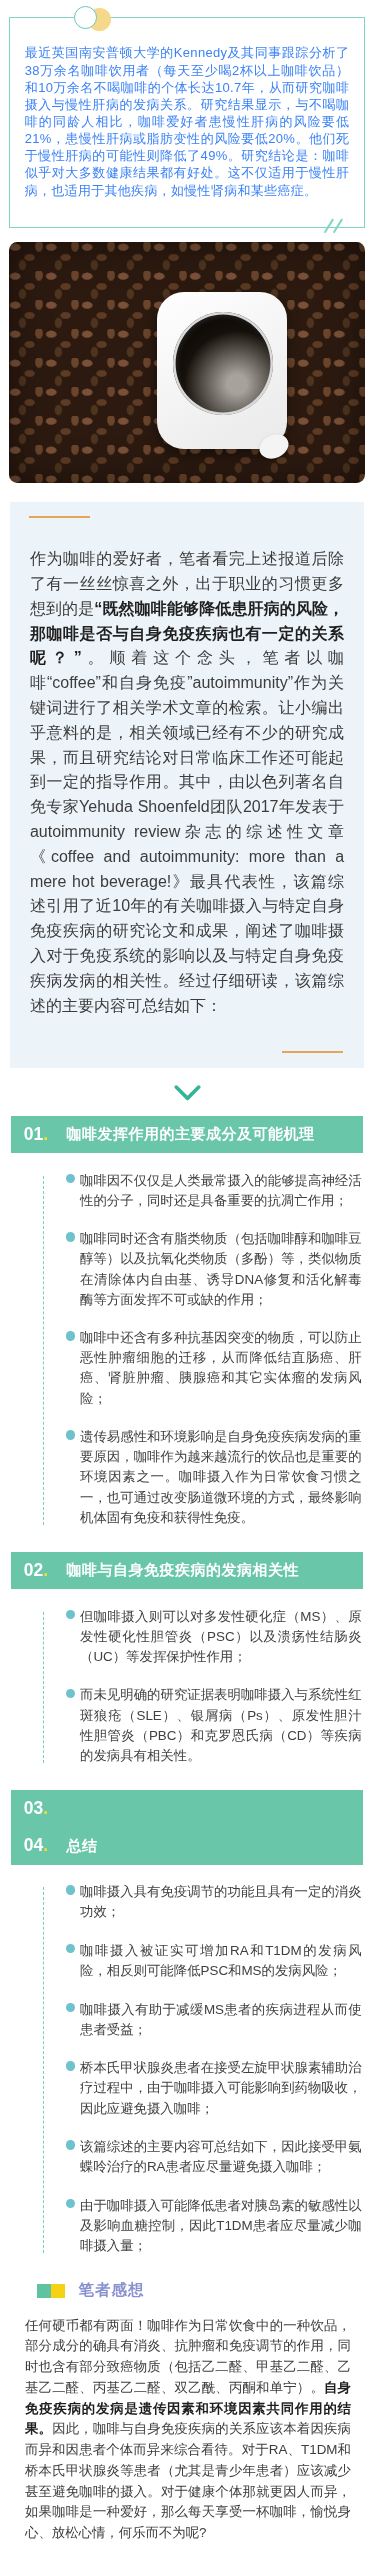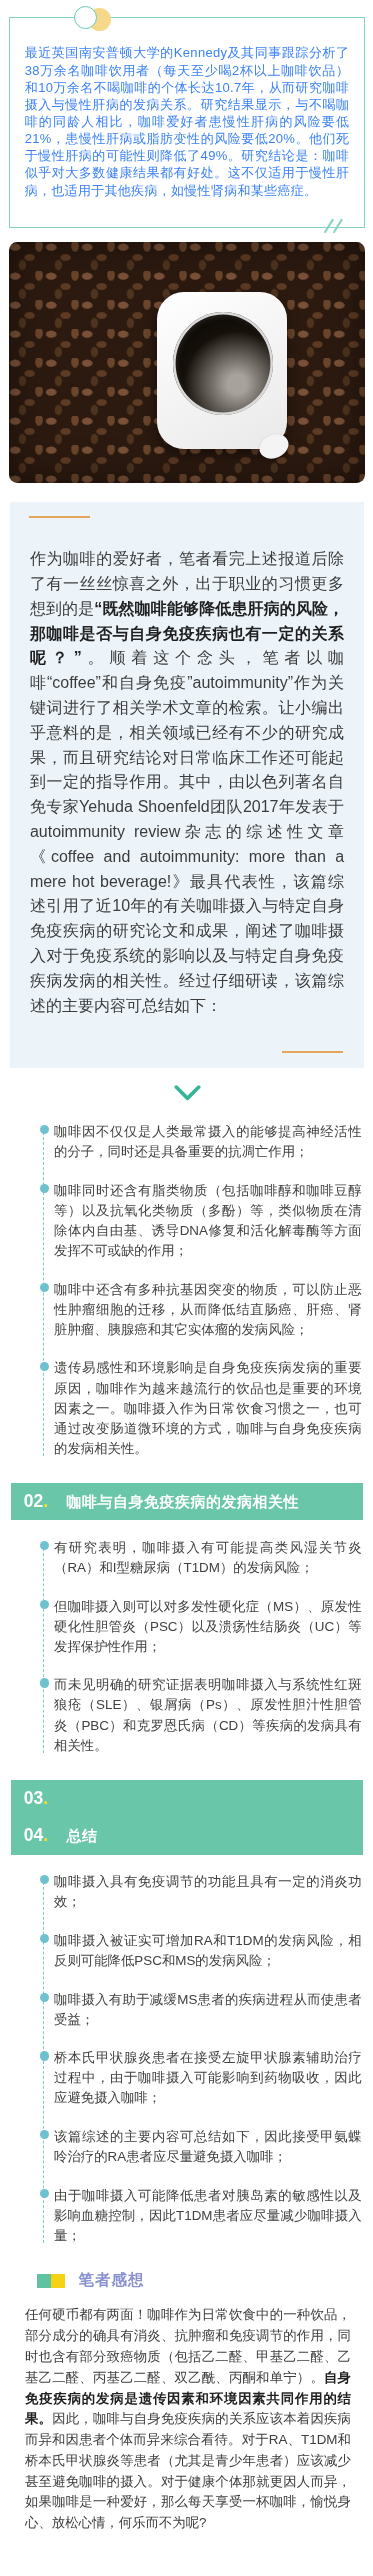--- a/index.html
+++ b/index.html
@@ -42,21 +42,21 @@
   
   .chevron-wrap{text-align:center;margin:15.5px 0 11.3px;}
 
   
   .band{margin:0 11.3px;background:#6ac6a8;color:#fff;padding:8.2px 12.4px;display:flex;align-items:center;gap:18.5px;}
   .band-num{font-size:17.5px;font-weight:bold;flex:0 0 auto;}
   .band-num .dot{color:#f7e11e;}
   .band-title{font-size:15px;font-weight:bold;letter-spacing:0.5px;line-height:1.35;}
 
   
-  .tl-list{position:relative;margin:17.5px 12.4px 24px 0;padding-left:54px;}
+  .tl-list{position:relative;margin:17.5px 12.4px 24px 0;padding-left:80px;}
   .tl-line{position:absolute;left:43px;top:5.2px;bottom:3.1px;border-left:1.5px dashed #7bccc5;}
   .tl-item{position:relative;margin-bottom:18.5px;font-size:13.4px;line-height:1.5;color:#414141;text-align:justify;}
   .tl-item:last-child{margin-bottom:0;}
   .tl-dot{position:absolute;left:-14.4px;top:3.1px;width:9.3px;height:9.3px;border-radius:50%;background:#6ec2cd;}
 
   
   .reflect-head{margin:23px 0 0 37px;display:flex;align-items:center;}
   .sq{width:14px;height:14px;display:inline-block;}
   .sq.green{background:#5fc3a2;} .sq.yellow{background:#f5d214;}
   .reflect-title{margin-left:13.4px;color:#8a91d0;font-size:15.5px;font-weight:bold;letter-spacing:1px;}
@@ -91,35 +91,38 @@
     <p class="lead-text"><span>作为咖啡的爱好者，笔者看完上述报道后除了有一丝丝惊喜之外，出于职业的习惯更多想到的是</span><span class="bold">“既然咖啡能够降低患肝病的风险，那咖啡是否与自身免疫疾病也有一定的关系呢？”</span><span>。顺着这个念头，笔者以咖啡“coffee”和自身免疫”autoimmunity”作为关键词进行了相关学术文章的检索。让小编出乎意料的是，相关领域已经有不少的研究成果，而且研究结论对日常临床工作还可能起到一定的指导作用。其中，由以色列著名自免专家Yehuda Shoenfeld团队2017年发表于autoimmunity review杂志的综述性文章《coffee and autoimmunity: more than a mere hot beverage!》最具代表性，该篇综述引用了近10年的有关咖啡摄入与特定自身免疫疾病的研究论文和成果，阐述了咖啡摄入对于免疫系统的影响以及与特定自身免疫疾病发病的相关性。经过仔细研读，该篇综述的主要内容可总结如下：</span></p>
     <span class="oline br"></span>
   </div>
 
   <div class="chevron-wrap">
     <svg width="31" height="18.5" viewBox="0 0 60 36">
         <polyline points="8,6 30,28 52,6" fill="none" stroke="#35b598" stroke-width="7" stroke-linecap="round" stroke-linejoin="round"></polyline>
       </svg>
   </div>
 
+  <div class="band">
+    <span class="band-num"><span>01</span><span class="dot">.</span></span>
+    <span class="band-title">咖啡发挥作用的主要成分及可能机理</span>
+  </div>
   <div class="tl-list">
       <span class="tl-line"></span>
       <div class="tl-item"><span class="tl-dot"></span><span>咖啡因不仅仅是人类最常摄入的能够提高神经活性的分子，同时还是具备重要的抗凋亡作用；</span></div>
       <div class="tl-item"><span class="tl-dot"></span><span>咖啡同时还含有脂类物质（包括咖啡醇和咖啡豆醇等）以及抗氧化类物质（多酚）等，类似物质在清除体内自由基、诱导DNA修复和活化解毒酶等方面发挥不可或缺的作用；</span></div>
       <div class="tl-item"><span class="tl-dot"></span><span>咖啡中还含有多种抗基因突变的物质，可以防止恶性肿瘤细胞的迁移，从而降低结直肠癌、肝癌、肾脏肿瘤、胰腺癌和其它实体瘤的发病风险；</span></div>
-      <div class="tl-item"><span class="tl-dot"></span><span>遗传易感性和环境影响是自身免疫疾病发病的重要原因，咖啡作为越来越流行的饮品也是重要的环境因素之一。咖啡摄入作为日常饮食习惯之一，也可通过改变肠道微环境的方式，咖啡与自身免疫疾病的发病相关性。</span></div>
+      <div class="tl-item"><span class="tl-dot"></span><span>遗传易感性和环境影响是自身免疫疾病发病的重要原因，咖啡作为越来越流行的饮品也是重要的环境因素之一。咖啡摄入作为日常饮食习惯之一，也可通过改变肠道微环境的方式，最终影响机体固有免疫和获得性免疫。</span></div>
     </div>
 
   <div class="band">
     <span class="band-num"><span>02</span><span class="dot">.</span></span>
     <span class="band-title">咖啡与自身免疫疾病的发病相关性</span>
   </div>
   <div class="tl-list">
       <span class="tl-line"></span>
-      <div class="tl-item"><span class="tl-dot"></span><span>有研究表明，咖啡摄入有可能提高类风湿关节炎（RA）和I型糖尿病（T1DM）的发病风险；</span></div>
       <div class="tl-item"><span class="tl-dot"></span><span>但咖啡摄入则可以对多发性硬化症（MS）、原发性硬化性胆管炎（PSC）以及溃疡性结肠炎（UC）等发挥保护性作用；</span></div>
       <div class="tl-item"><span class="tl-dot"></span><span>而未见明确的研究证据表明咖啡摄入与系统性红斑狼疮（SLE）、银屑病（Ps）、原发性胆汁性胆管炎（PBC）和克罗恩氏病（CD）等疾病的发病具有相关性。</span></div>
     </div>
 
   <div class="band">
     <span class="band-num"><span>03</span><span class="dot">.</span></span>
   </div>
 
   <div class="band">
     <span class="band-num"><span>04</span><span class="dot">.</span></span>

